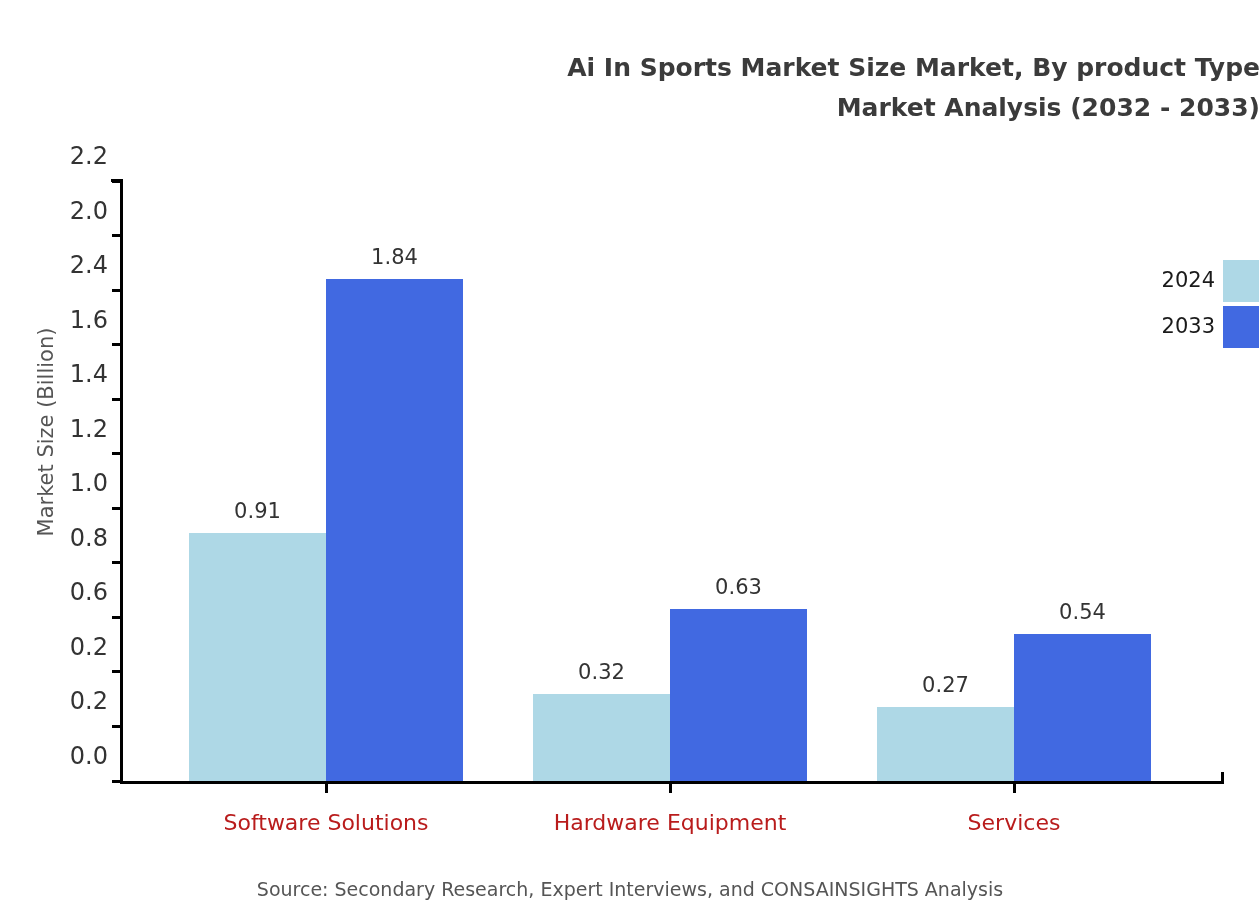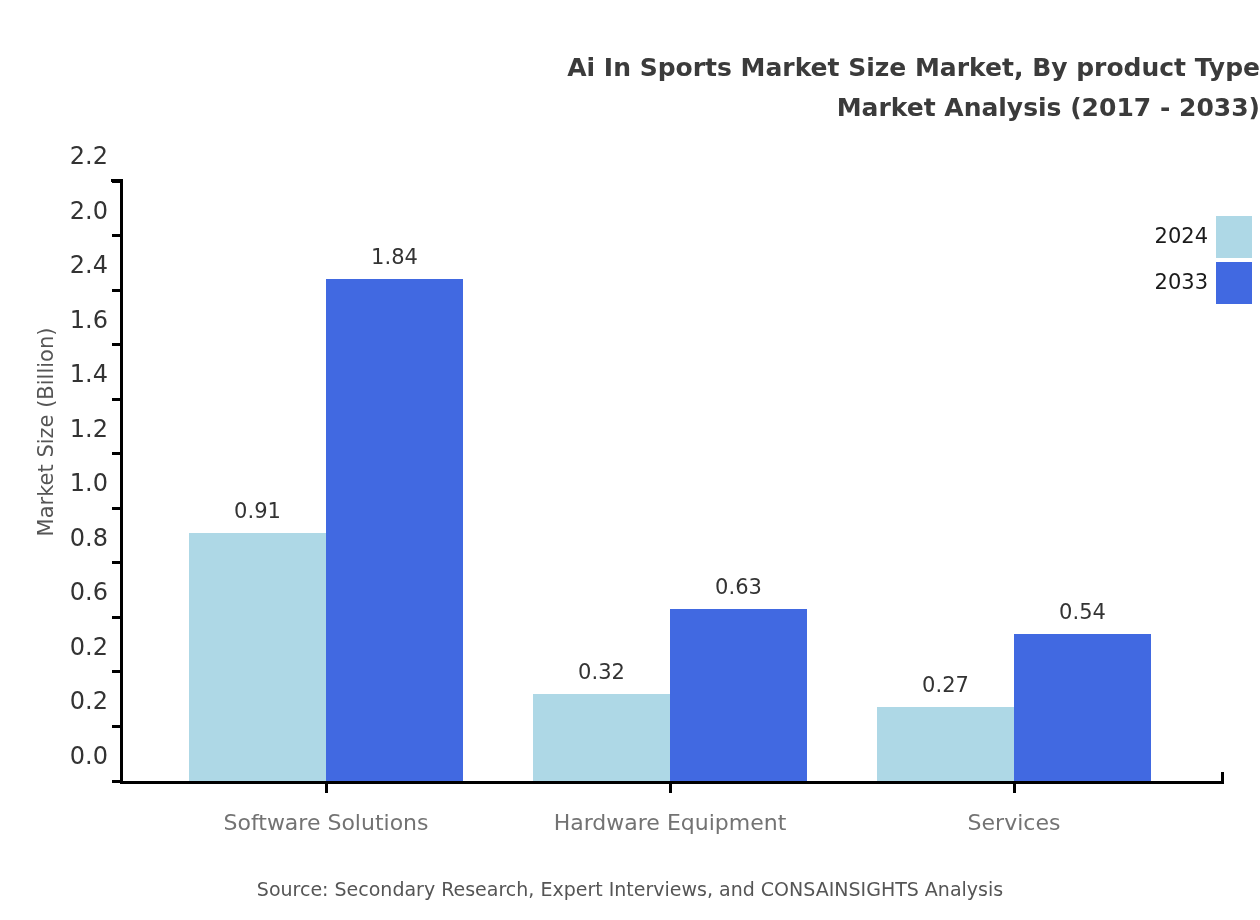--- a/index.html
+++ b/index.html
@@ -119,21 +119,21 @@
     width: 3px;
     height: 11px;
     background: #000000;
   }
   .xticklabel {
     position: absolute;
     bottom: -54px;
     width: 340px;
     text-align: center;
     font-size: 22px;
-    color: #737373;
+    color: #b91c1c;
     white-space: nowrap;
   }
 
   
   .bar {
     position: absolute;
     bottom: 0;
   }
   .bar-2024 { background: #aed8e6; }
   .bar-2033 { background: #4169e1; }
@@ -150,23 +150,24 @@
   
   #legend {
     position: absolute;
     right: 0;
     top: 216px;
     width: 140px;
     height: 96px;
   }
   .legend-row {
     position: absolute;
-    right: 8px;
+    right: 1px;
     height: 42px;
     width: 140px;
+    margin-top: 44px;
   }
   .legend-row.r0 { top: 0; }
   .legend-row.r1 { top: 46px; }
   .legend-swatch {
     position: absolute;
     right: 0;
     top: 0;
     width: 36px;
     height: 42px;
   }
@@ -190,21 +191,21 @@
     color: #555555;
   }
 </style>
 </head>
 <body>
 
 <div id="figure">
 
   <div class="chart-title">
     <span class="line">Ai In Sports Market Size Market, By product Type</span>
-    <span class="line">Market Analysis (2017 - 2033)</span>
+    <span class="line">Market Analysis (2032 - 2033)</span>
   </div>
 
   <div class="ylabel">Market Size (Billion)</div>
 
   <div id="plot">
     <div class="spine-left"></div>
     <div class="spine-bottom"></div>
     <div class="spine-right-cap"></div>
     <div class="spine-top-cap"></div>
 

